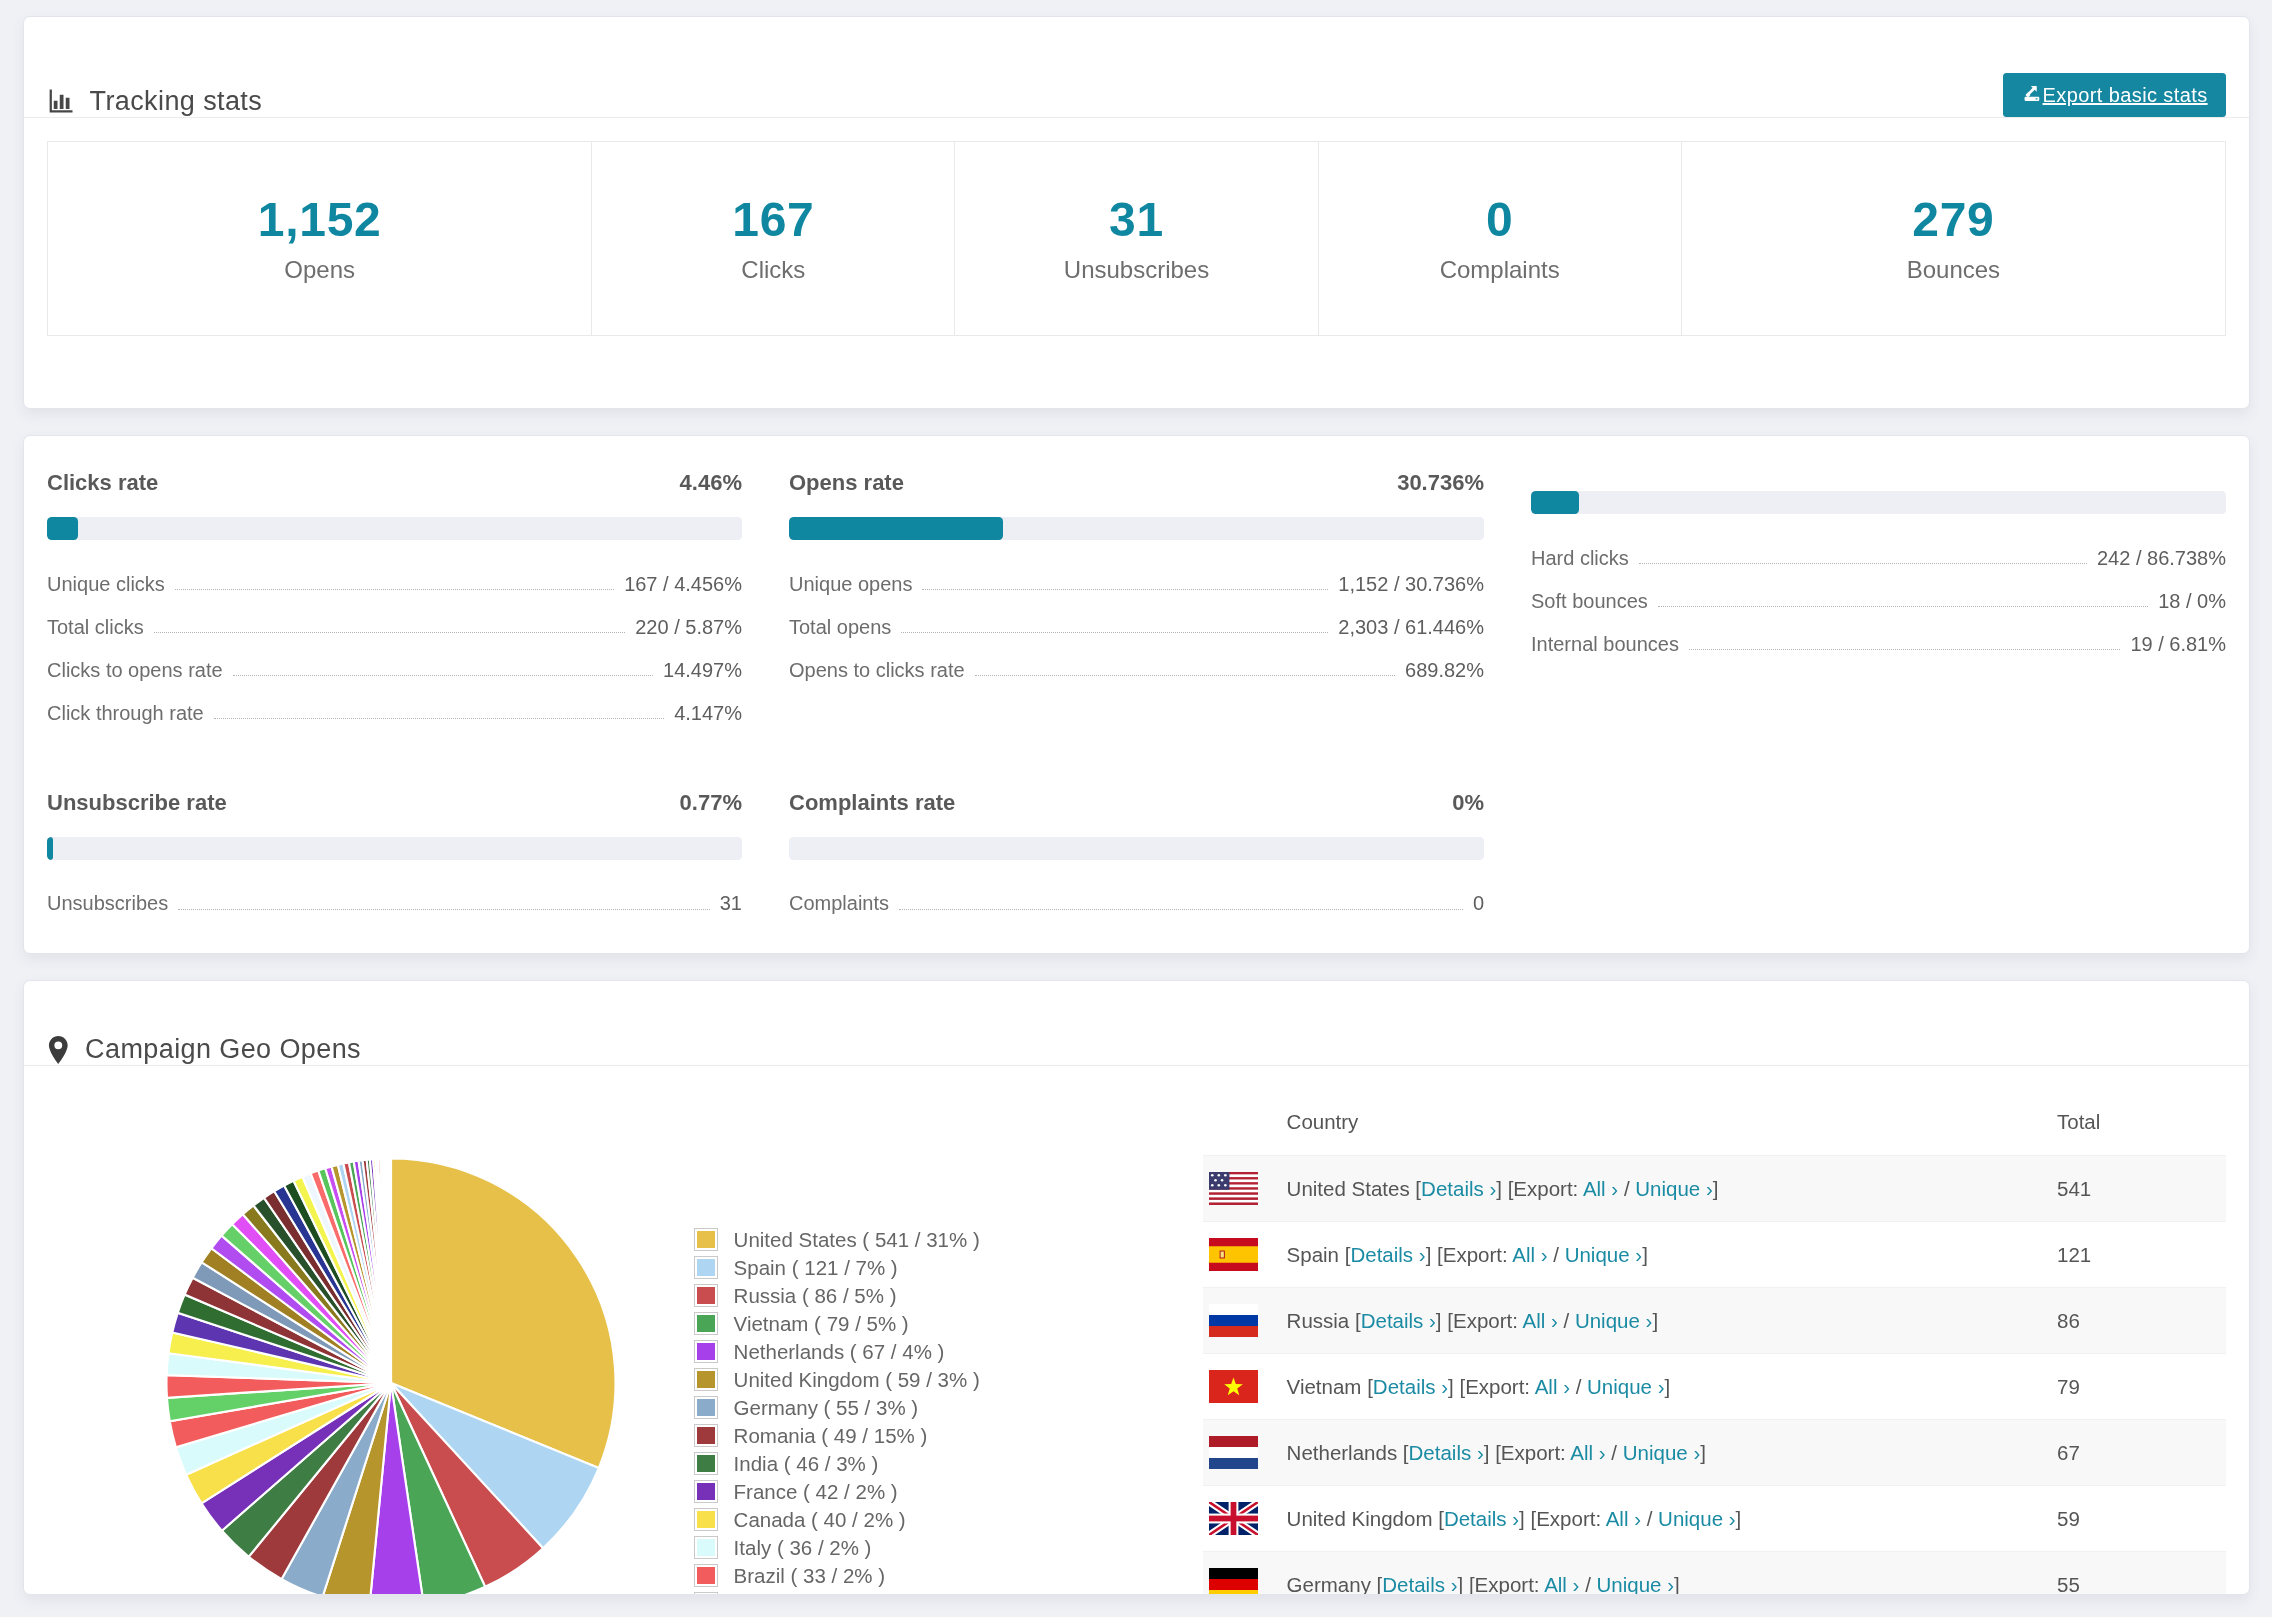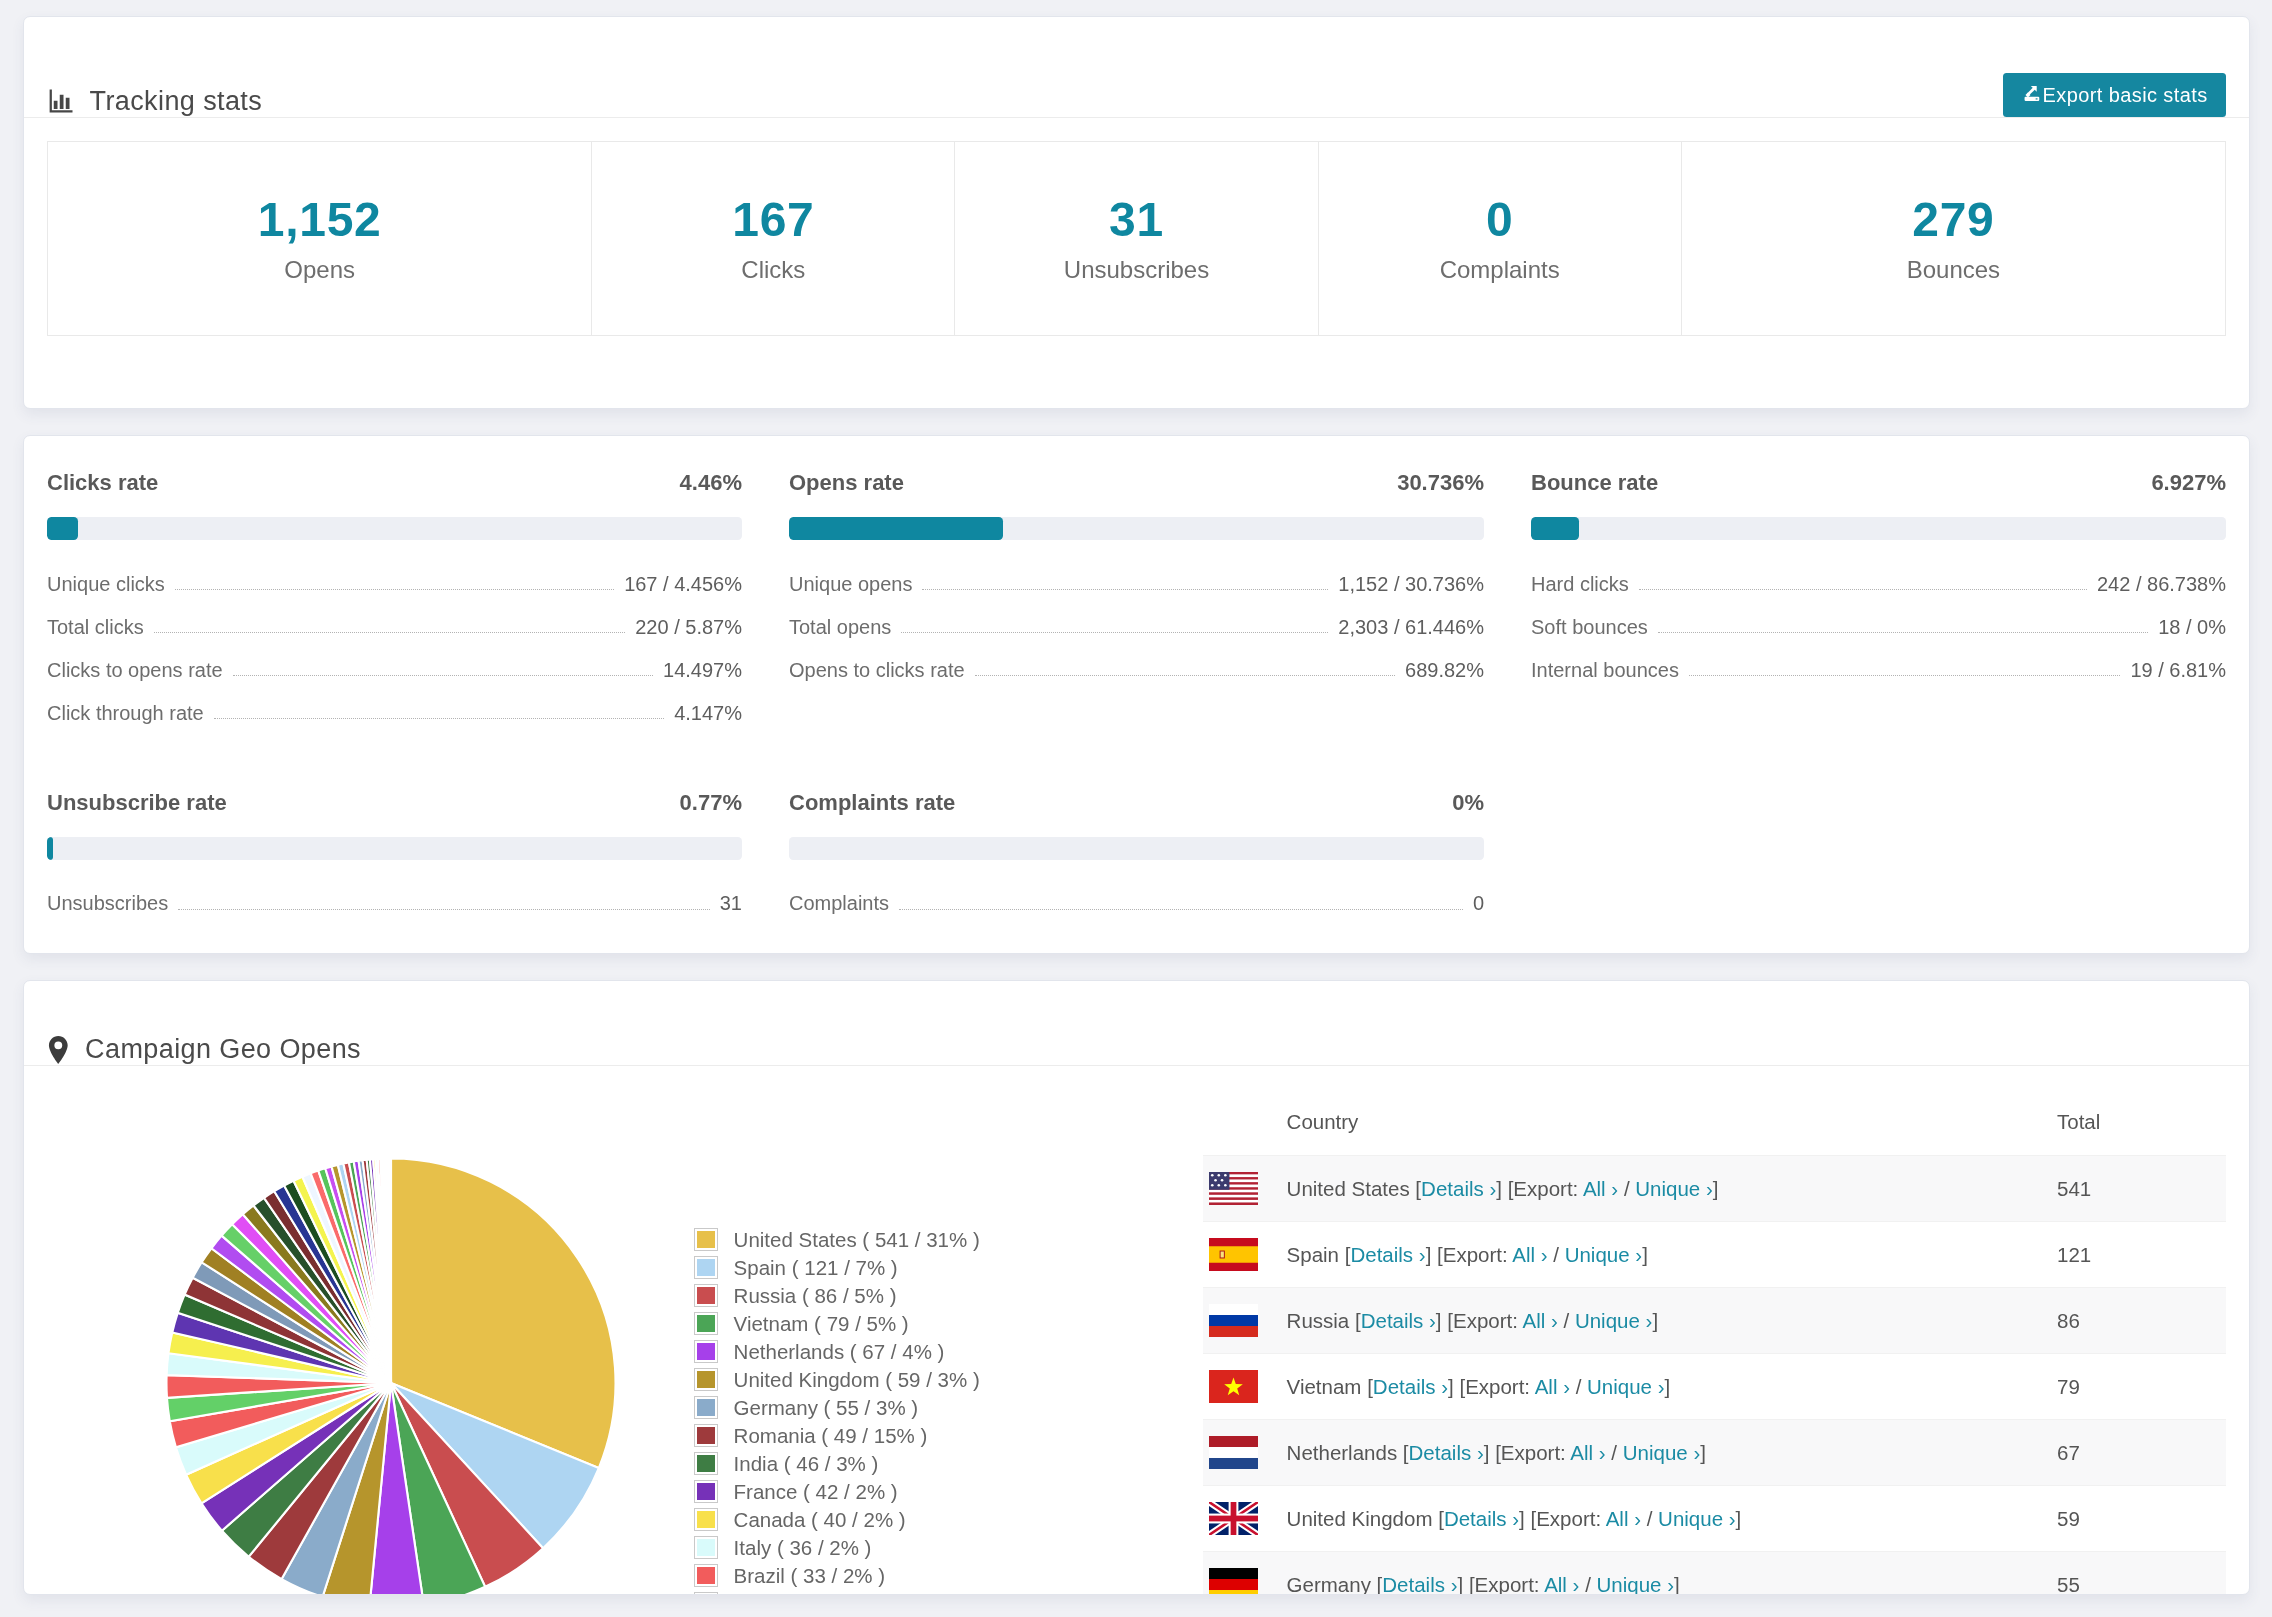--- a/index.html
+++ b/index.html
@@ -7,21 +7,21 @@
   .page{box-sizing:border-box;width:2273px;height:1618px;padding:16px 23px;}
   .card{background:#fff;border:0.7px solid #e2e5ec;border-radius:7px;box-shadow:0 5.6px 12.7px rgba(70,80,110,.08);
         box-sizing:border-box;}
   .card1{height:393px;margin-bottom:26px;}
   .card2{height:519px;margin-bottom:26px;}
   .card3{height:615px;overflow:hidden;}
   .card-header{height:100px;display:flex;align-items:flex-end;padding:0 23px;border-bottom:0.7px solid #ececec;}
   .card-title{display:flex;align-items:center;gap:15.5px;font-size:27px;color:#4a4a4a;letter-spacing:0.4px;}
   .card-title svg{display:block;}
   .btn{margin-left:auto;display:flex;align-items:center;gap:0;background:#1587a0;color:#fff;border:none;
-       border-radius:3.5px;height:44px;padding:0 18.4px;font-size:20px;font-family:inherit;letter-spacing:0.4px;cursor:pointer;}
+       border-radius:3.5px;height:44px;padding:0 18.4px;font-size:20px;font-family:inherit;letter-spacing:0.4px;cursor:pointer;text-decoration:underline;}
   
   .stats-row{display:flex;margin:22.6px 23px 0;border:0.7px solid #e9e9e9;height:193px;}
   .stat-cell{flex:1;display:flex;flex-direction:column;align-items:center;justify-content:center;border-right:0.7px solid #e9e9e9;}
   .stat-cell.wide{flex:1.5;}
   .stat-cell:last-child{border-right:none;}
   .stat-value{font-size:48px;font-weight:700;color:#0f87a0;letter-spacing:0.7px;}
   .stat-label{font-size:24px;color:#6e6e6e;margin-top:8.5px;}
   
   .rates-grid{display:grid;grid-template-columns:repeat(3,1fr);column-gap:47px;row-gap:55px;padding:34px 23px 0;}
   .rate-head{display:flex;justify-content:space-between;align-items:baseline;font-size:22px;font-weight:700;color:#595959;}
@@ -160,24 +160,20 @@
               <span class="d-value">2,303 / 61.446%</span>
             </div>
             <div class="d-row">
               <span class="d-label">Opens to clicks rate</span>
               <span class="leader"></span>
               <span class="d-value">689.82%</span>
             </div>
           </div>
         </div>
         <div class="rate-block">
-          <div class="rate-head">
-            <div class="rate-title">Bounce rate</div>
-            <div class="rate-value">6.927%</div>
-          </div>
           <div class="bar">
             <div class="fill" style="width: 6.927%;"></div>
           </div>
           <div class="rate-rows">
             <div class="d-row">
               <span class="d-label">Hard clicks</span>
               <span class="leader"></span>
               <span class="d-value">242 / 86.738%</span>
             </div>
             <div class="d-row">

